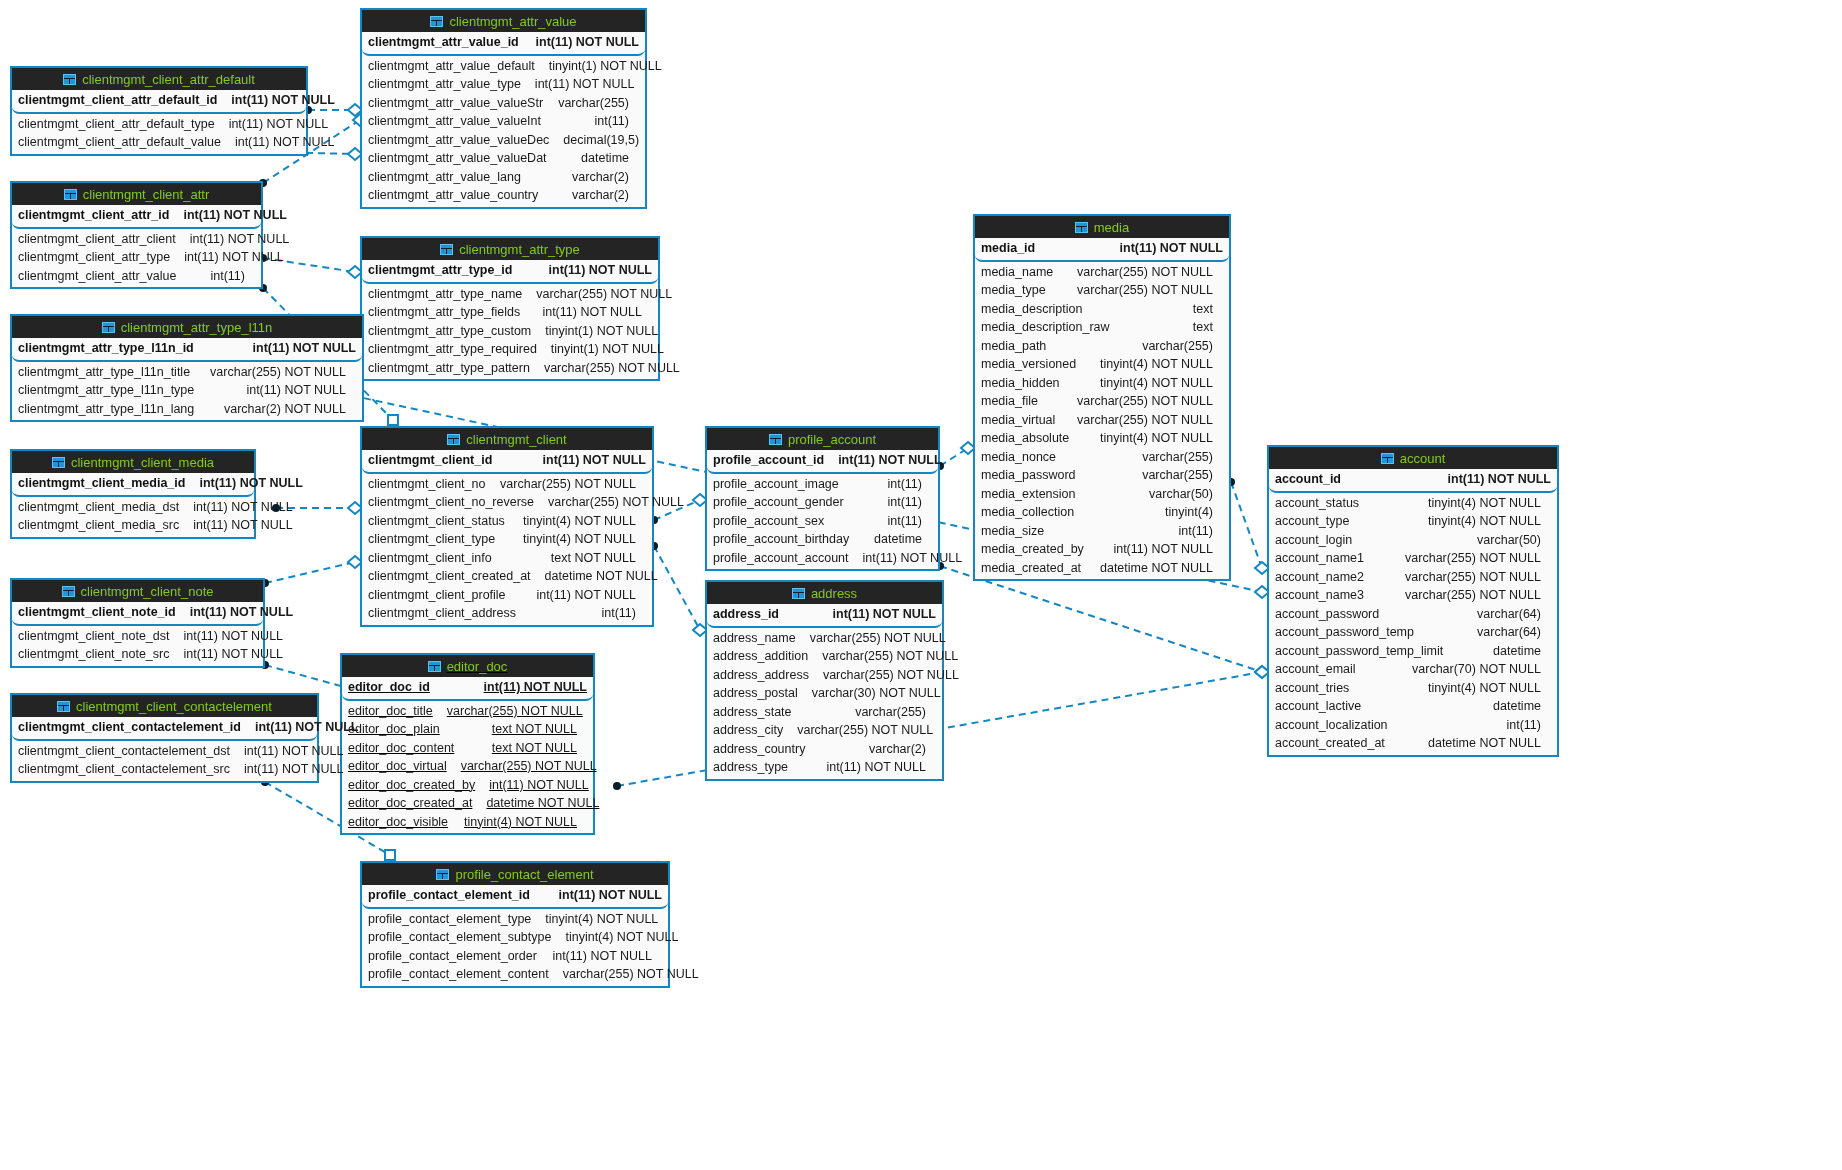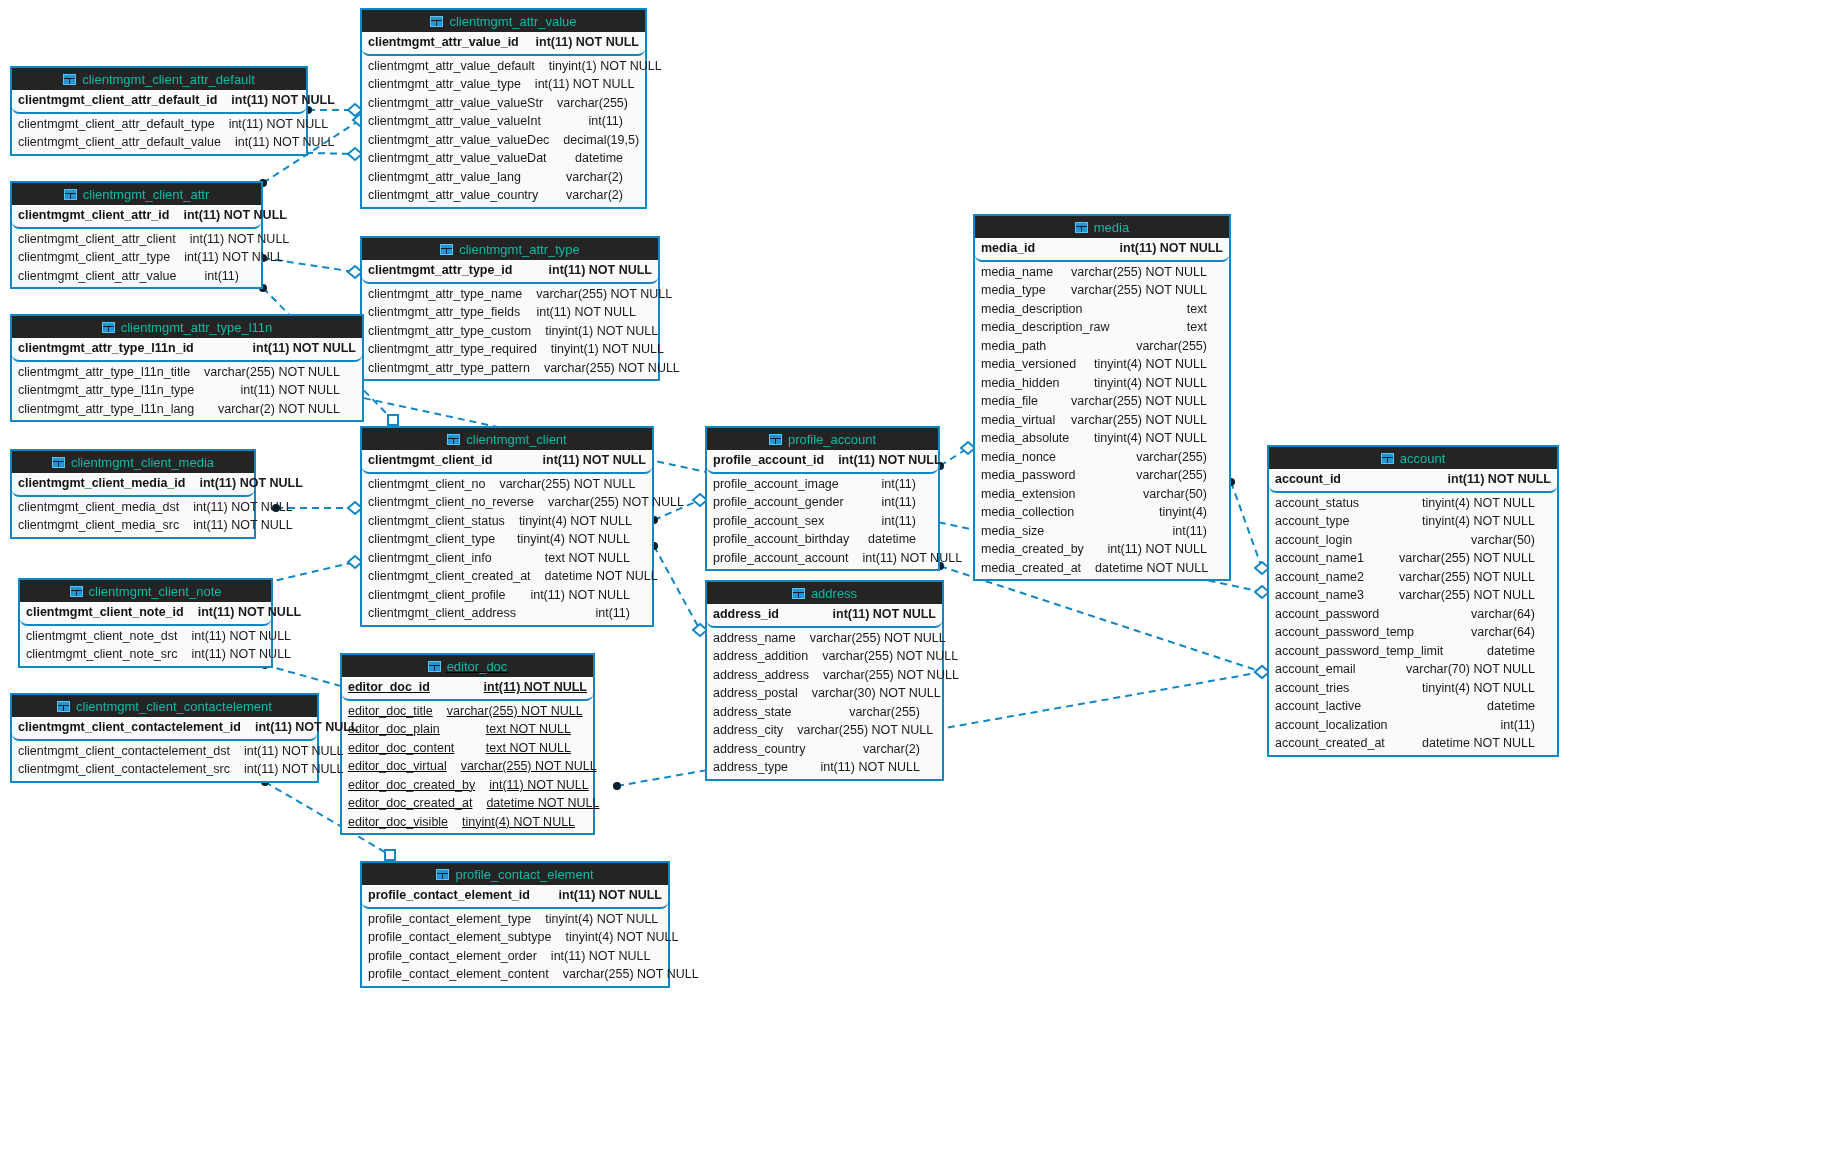--- a/index.html
+++ b/index.html
@@ -26,21 +26,21 @@
   .entity {
     position: absolute;
     background: #fafafa;
     border: 2px solid #1287c3;
     z-index: 2;
     font-size: 12.5px;
     line-height: 1;
   }
   .entity-header {
     background: #242424;
-    color: #14b8a6;
+    color: #84cc16;
     height: 22px;
     display: flex;
     align-items: center;
     justify-content: center;
     gap: 6px;
     font-size: 13px;
     padding: 0 6px;
   }
   .tbl-icon {
     display: inline-block;
@@ -81,21 +81,21 @@
   .col-row {
     display: flex;
     align-items: center;
     justify-content: space-between;
     padding: 3px 6px 3px 6px;
     background: #fafafa;
     color: #1a1a1a;
     gap: 14px;
     white-space: nowrap;
   }
-  .cols-wrap { padding: 1px 16px 2px 0; }
+  .cols-wrap { padding: 1px 10px 2px 0; }
   .col-name { text-align: left; }
   .col-type { text-align: right; color: #1a1a1a; }
   .pk-row .col-type { font-weight: bold; }
 </style>
 </head>
 <body>
 
 <div id="canvas">
   <svg id="links" viewBox="0 0 1842 1170" xmlns="http://www.w3.org/2000/svg">
       <path d="M 308 110 L 355 110" stroke="#1287c3" stroke-width="2" stroke-dasharray="7 5" fill="none"></path>
@@ -531,21 +531,21 @@
         <div class="col-row">
           <span class="col-name">account_localization</span>
           <span class="col-type">int(11)</span>
         </div>
         <div class="col-row">
           <span class="col-name">account_created_at</span>
           <span class="col-type">datetime NOT NULL</span>
         </div>
       </div>
     </div>
-    <div class="entity" style="left: 18px; top: 578px; width: 255px;">
+    <div class="entity" style="left: 10px; top: 578px; width: 255px;">
       <div class="entity-header">
         <span class="tbl-icon"></span>
         <span class="entity-title">clientmgmt_client_note</span>
       </div>
       <div class="pk-row">
         <span class="col-name">clientmgmt_client_note_id</span>
         <span class="col-type">int(11) NOT NULL</span>
       </div>
       <div class="cols-wrap">
         <div class="col-row">

